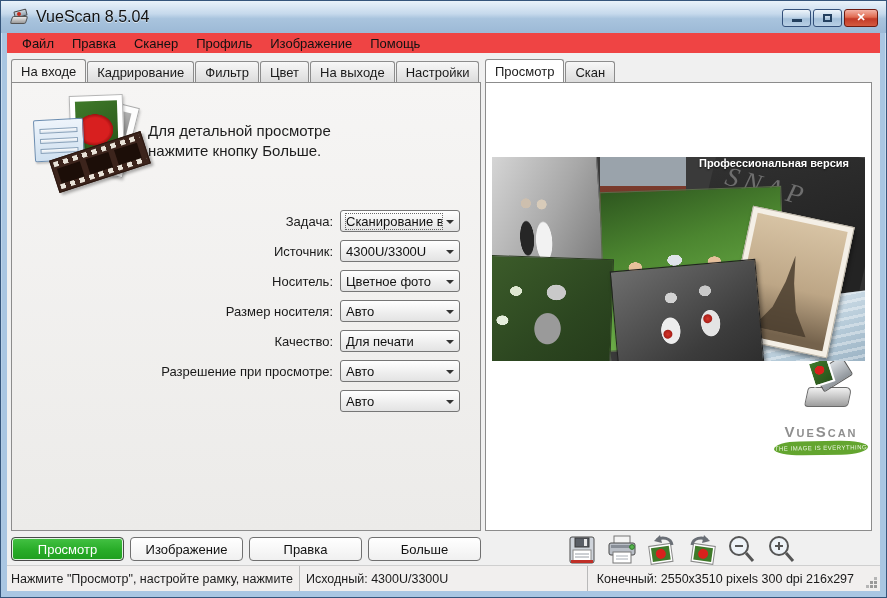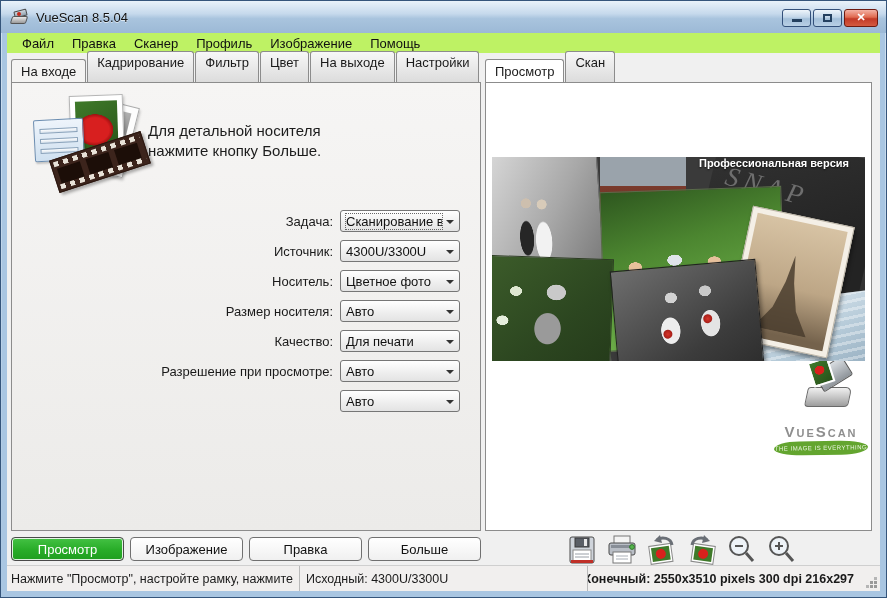--- a/index.html
+++ b/index.html
@@ -13,46 +13,46 @@
     display:flex; align-items:center; padding:0 8px; }
   .app-icon { width:18px; height:14px; margin:0 7px 0 2px; position:relative; }
   .app-icon .scn-body { position:absolute; left:0; bottom:0; width:16px; height:8px;
     background:linear-gradient(#e8e8e8,#9a9a9a); border:1px solid #555; border-radius:2px;
     transform:skewX(-18deg); }
   .app-icon .scn-lid { position:absolute; left:3px; top:0; width:13px; height:7px;
     background:linear-gradient(#cfd8df,#8fa0ad); border:1px solid #4a4a4a; border-radius:1px;
     transform:rotate(-14deg); }
   .app-icon .scn-dot { position:absolute; left:6px; top:2px; width:4px; height:4px;
     background:#c42a1c; border-radius:50%; }
-  .title-text { font-size:13px; color:#111; text-shadow:0 1px 0 rgba(255,255,255,.6); }
+  .title-text { font-size:16px; color:#111; text-shadow:0 1px 0 rgba(255,255,255,.6); }
   .winbtns { margin-left:auto; display:flex; gap:2px; padding-top:1px; }
   .winbtn { width:29px; height:18px; border:1px solid #33507a; border-radius:3px;
     background:linear-gradient(#eef5fb,#c2d6e9 45%,#a3bfd9 55%,#b9d0e5);
     display:flex; align-items:center; justify-content:center; color:#24405f;
     font-size:10px; cursor:pointer; }
   .winbtn.close { width:34px; border-color:#6e1a10;
     background:linear-gradient(#f3b1a4,#e06a50 45%,#c23а27 55%,#d45a40);
     background:linear-gradient(#f3b1a4,#e06a50 45%,#c23a27 55%,#d45a40); color:#fff; }
   .min-glyph { width:10px; height:3px; background:#24405f; margin-top:6px; }
   .max-glyph { width:9px; height:8px; border:2px solid #24405f; background:transparent; }
   .close-glyph { font-size:11px; font-weight:bold; line-height:1; }
   
   .frame-body { position:absolute; top:32px; left:1px; right:1px; bottom:1px;
     border-left:5px solid #a9c6e2; border-right:5px solid #a9c6e2; border-bottom:5px solid #a9c6e2;
     background:#f0f0f0; }
-  .menubar { position:absolute; top:0; left:0; right:0; height:20px; background:#bef264;
+  .menubar { position:absolute; top:0; left:0; right:0; height:20px; background:#ef4444;
     display:flex; align-items:center; padding-left:6px; font-size:13px; color:#111; }
   .menu-item { padding:2px 9px; cursor:default; }
   .content { position:absolute; top:20px; left:0; right:0; bottom:0; background:#f0f0f0; }
   
   .panel { position:absolute; top:6px; height:472px; }
   .panel-left { left:4px; width:470px; }
   .panel-right { left:478px; width:387px; }
   .tabs-row { position:relative; height:23px; display:flex; align-items:flex-end; z-index:3; }
-  .tab { height:31px; border:1px solid #8c8c8c; border-bottom:none; border-radius:3px 3px 0 0;
+  .tab { height:21px; border:1px solid #8c8c8c; border-bottom:none; border-radius:3px 3px 0 0;
     background:linear-gradient(#f7f7f7,#dcdcdc); padding:3px 9px 0 9px; font-size:13px;
     color:#1a1a1a; margin-right:1px; cursor:pointer; white-space:nowrap; }
   .tab.active { height:23px; background:#f4f3f2; position:relative; z-index:4;
     padding-top:4px; }
   .panel-right .tab.active { background:#fff; }
   .panel-body { position:absolute; top:23px; left:0; right:0; bottom:0;
     border:1px solid #8c8c8c; background:linear-gradient(#f6f5f4,#ecebe9); z-index:2; }
   .panel-right .panel-body { background:#fff; }
   
   .intro-icon { position:absolute; left:22px; top:10px; width:104px; height:100px; }
@@ -205,21 +205,21 @@
   .tool { width:37px; height:36px; display:flex; align-items:center; justify-content:center;
     cursor:pointer; }
   
   .statusbar { position:absolute; left:0; right:0; bottom:0; height:26px; background:#f1efee;
     border-top:1px solid #cfcfcf; display:flex; align-items:center; font-size:12.5px;
     color:#1a1a1a; }
   .status-sec { height:100%; display:flex; align-items:center; white-space:nowrap;
     overflow:hidden; }
   .s1 { width:293px; border-right:1px solid #b9b9b9; padding:0 4px; }
   .s2 { width:288px; border-right:1px solid #b9b9b9; padding:0 6px; }
-  .s3 { flex:1; justify-content:flex-end; padding-right:26px;font-weight:bold; }
+  .s3 { flex:1; justify-content:flex-end; padding-right:26px; }
   .grip { position:absolute; right:3px; bottom:3px; width:12px; height:12px; cursor:nwse-resize; }
   .grip::after { content:""; position:absolute; right:0; bottom:0; width:3px; height:3px;
     background:#9a9a9a;
     box-shadow:-4px 0 #9a9a9a, 0 -4px #9a9a9a, -8px 0 #b5b5b5, 0 -8px #b5b5b5, -4px -4px #9a9a9a; }
 </style>
 </head>
 <body>
 
 <div class="window">
 
@@ -275,21 +275,21 @@
                 <i></i>
                 <i></i>
               </div>
             <div class="ii-film">
                 <i></i>
                 <i></i>
                 <i></i>
               </div>
           </div>
           <div class="intro-text">
-            <div>Для детальной носителя</div>
+            <div>Для детальной просмотре</div>
             <div>нажмите кнопку Больше.</div>
           </div>
 
           <div class="form-area">
             <div class="form-row">
               <span class="form-label">Задача:</span>
               <div class="combo">
                 <span class="combo-value focus-dotted">Сканирование в ф</span>
                 <span class="combo-arrow"></span>
               </div>

